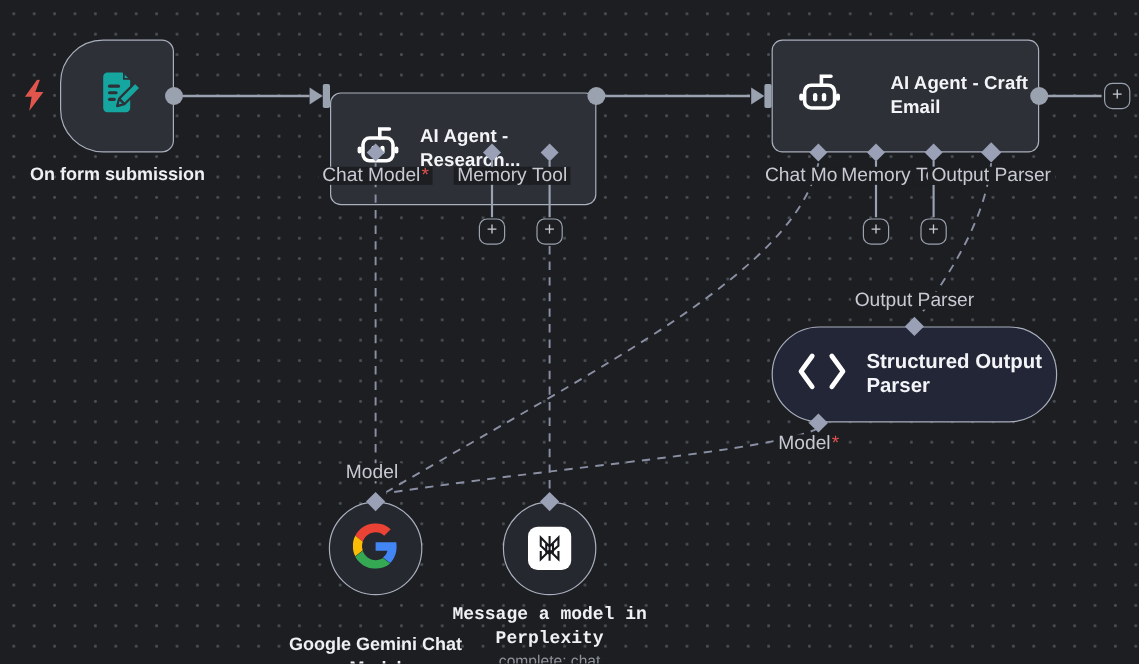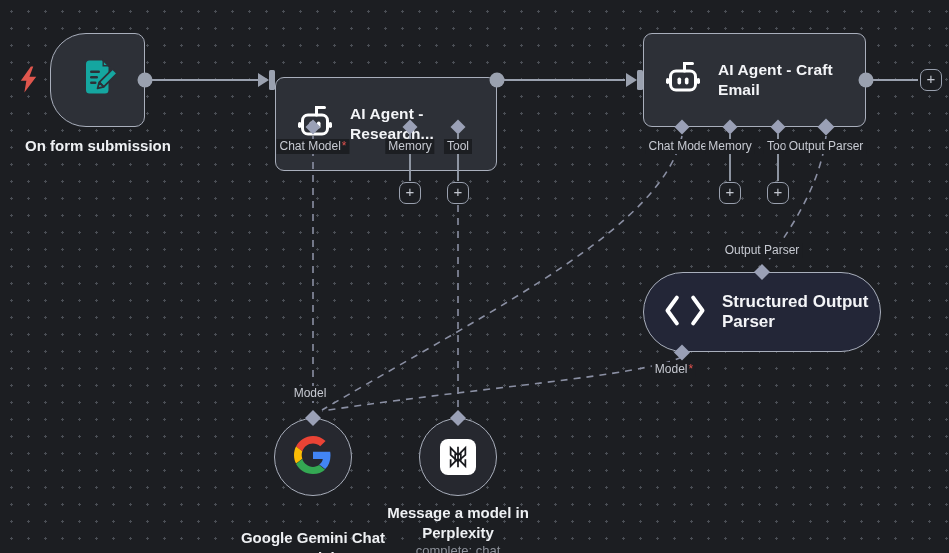--- a/index.html
+++ b/index.html
@@ -22,32 +22,32 @@
   
   .node{
     position:absolute; background:var(--node);
     border:1.8px solid var(--border); z-index:2;
     display:flex; align-items:center;
   }
   .node-trigger{left:50px; top:33px; width:95px; height:94px; border-radius:36px 10px 10px 36px; justify-content:center;}
   .node-agent{border-radius:9px; width:222px; height:94px; padding-left:19px;}
   .node-agent .node-title{margin-left:15px; width:136px; font-size:15.5px; font-weight:700; line-height:20px; letter-spacing:.1px;}
   .node-research{left:275px; top:33px;margin-top:44px;}
-  .node-craft{left:643px; top:33px; width:223px;}
+  .node-craft{left:643px; top:33px; width:223px;gap:24px;}
   .node-parser{left:643px; top:272px; width:238px; height:80px; border-radius:40px; background:var(--node-alt); padding-left:20px;}
   .node-parser .node-title{margin-left:16px; width:150px; font-size:17px; font-weight:700; line-height:20px;}
   .node-circle{width:78px; height:78px; border-radius:50%; background:var(--circle); justify-content:center;}
   .node-gemini{left:274px; top:418px;}
   .node-perplexity{left:419px; top:418px;}
   .pplx-tile{width:36px; height:36px; background:#fff; border-radius:8px; display:flex; align-items:center; justify-content:center;}
 
   
   .port-label{
     position:absolute; transform:translateX(-50%); white-space:nowrap;
-    font-size:12px; color:var(--label); background:var(--canvas);
+    font-size:16px; color:var(--label); background:var(--canvas);
     padding:0 3px; line-height:15px; z-index:4;
   }
   .req{color:var(--required); margin-left:1px;}
 
   
   .caption{
     position:absolute; transform:translateX(-50%); text-align:center;
     font-size:15px; font-weight:600; color:#eef0f3; line-height:20px;
     width:178px; z-index:2;
   }
@@ -187,21 +187,21 @@
       <path d="M12 2.5 V21.5"></path>
       <path d="M11.8 10.3 L5.2 3.6 L5.2 10 L11.8 16 L18.8 10 L18.8 3.6 L12.2 10.3"></path>
       <path d="M11.8 13.8 L5.2 20.4 L5.2 14"></path>
       <path d="M12.2 13.8 L18.8 20.4 L18.8 14"></path>
       <rect x="9.4" y="9.4" width="5.2" height="5.2"></rect>
     </svg>
   </span>
 </div>
 
 <div class="caption" style="left:313px; top:528px;">Google Gemini Chat Model</div>
-<div class="caption" style="left:458px; top:503px; z-index:3;">Message a model in Perplexity</div>
+<div class="caption" style="left:458px; top:503px; z-index:3;font-family:Liberation Mono, monospace;">Message a model in Perplexity</div>
 <div class="caption-sub" style="left:458px; top:543px;">complete: chat</div>
 
 <div class="port-label" style="left:313px; top:139px;"><span>Chat Model</span><span class="req">*</span></div>
 <div class="port-label" style="left:410px; top:139px;"><span>Memory</span></div>
 <div class="port-label" style="left:458px; top:139px;"><span>Tool</span></div>
 
 <div class="port-label" style="left:682px; top:139px; z-index:4;"><span>Chat Model</span><span class="req">*</span></div>
 <div class="port-label" style="left:730px; top:139px; z-index:5;"><span>Memory</span></div>
 <div class="port-label" style="left:778px; top:139px; z-index:6;"><span>Tool</span></div>
 <div class="port-label" style="left:826px; top:139px; z-index:7;"><span>Output Parser</span></div>

